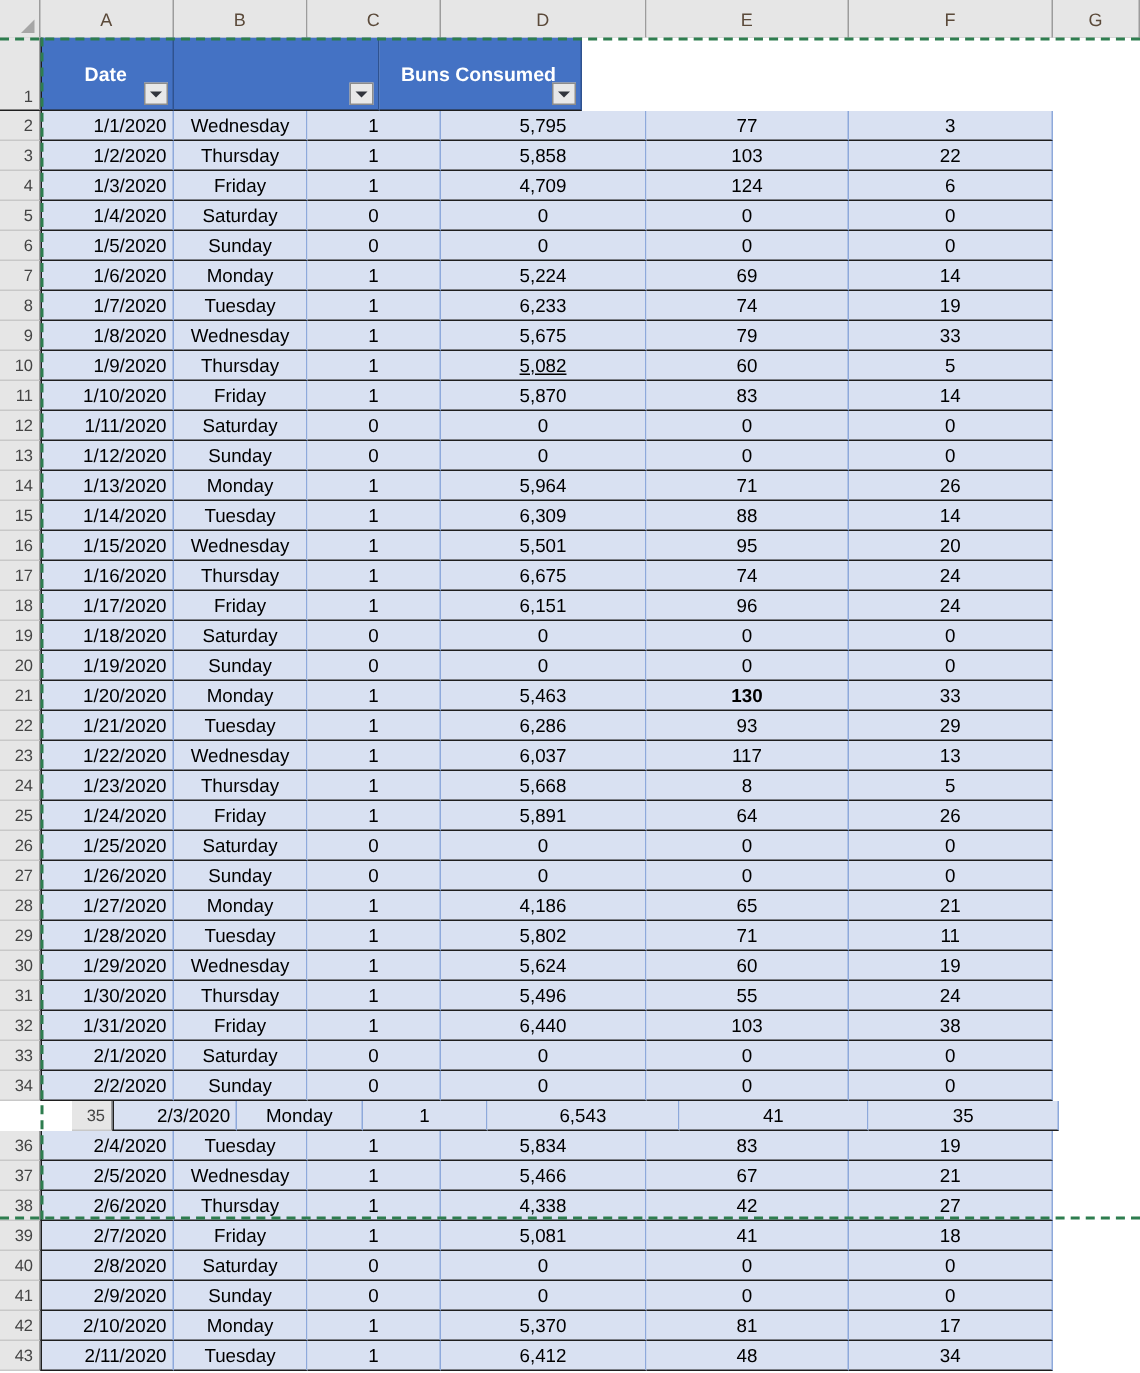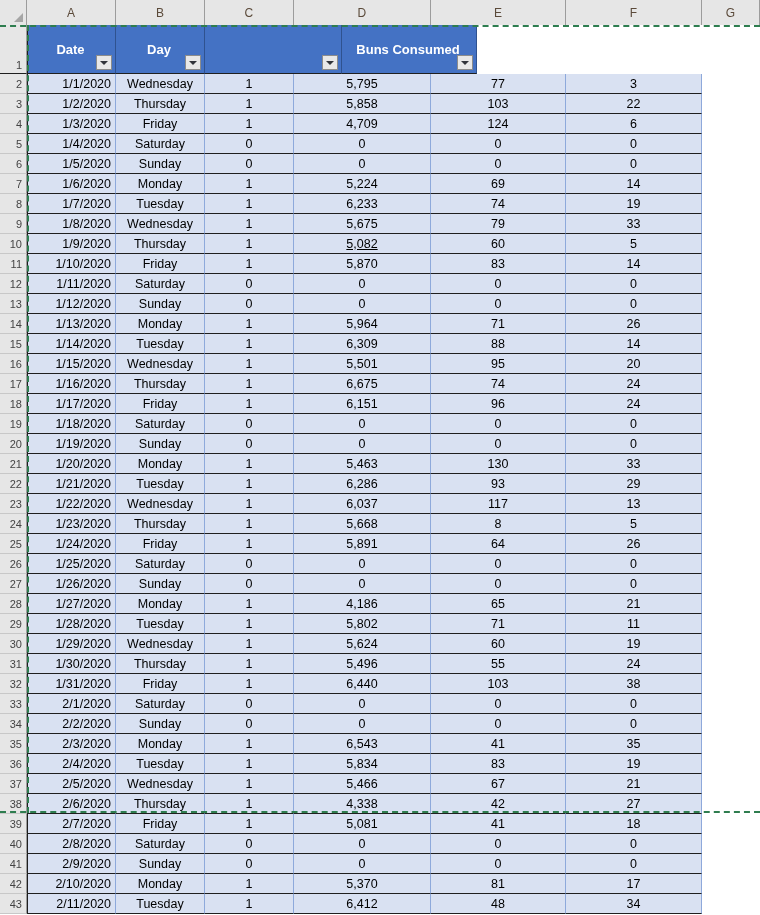--- a/index.html
+++ b/index.html
@@ -214,26 +214,20 @@
         <div class="col-head" style="width: 58px;">G</div>
       </div>
   </div>
 
   <div class="grid-body">
     <div id="header-row-host">
         <div class="hrow" style="height: 49px;">
           <div class="row-head" style="align-items: flex-end; padding-bottom: 2px;">1</div>
           <div class="hcell first-col" style="width: 89px; height: 49px;">
             <span class="htext">Date</span>
-            <span class="filter-btn">
-              <i></i>
-            </span>
-          </div>
-          <div class="hcell" style="width: 89px; height: 49px;">
-            <span class="htext">Day</span>
             <span class="filter-btn">
               <i></i>
             </span>
           </div>
           <div class="hcell" style="width: 137px; height: 49px;">
             <span class="filter-btn">
               <i></i>
             </span>
           </div>
           <div class="hcell" style="width: 135px; height: 49px;">
@@ -435,21 +429,21 @@
           <div class="cell c-center" style="width: 135px;">0</div>
           <div class="cell c-center" style="width: 136px;">0</div>
           <div class="blank-col" style="width: 58px;"></div>
         </div>
         <div class="row" style="height: 20px;">
           <div class="row-head">21</div>
           <div class="cell first-col c-right" style="width: 89px;">1/20/2020</div>
           <div class="cell c-center" style="width: 89px;">Monday</div>
           <div class="cell c-center" style="width: 89px;">1</div>
           <div class="cell c-center" style="width: 137px;">5,463</div>
-          <div class="cell c-center" style="width: 135px;">130</div>
+          <div class="cell c-center" style="width: 135px; font-weight: bold;">130</div>
           <div class="cell c-center" style="width: 136px;">33</div>
           <div class="blank-col" style="width: 58px;"></div>
         </div>
         <div class="row" style="height: 20px;">
           <div class="row-head">22</div>
           <div class="cell first-col c-right" style="width: 89px;">1/21/2020</div>
           <div class="cell c-center" style="width: 89px;">Tuesday</div>
           <div class="cell c-center" style="width: 89px;">1</div>
           <div class="cell c-center" style="width: 137px;">6,286</div>
           <div class="cell c-center" style="width: 135px;">93</div>
@@ -569,21 +563,21 @@
         <div class="row" style="height: 20px;">
           <div class="row-head">34</div>
           <div class="cell first-col c-right" style="width: 89px;">2/2/2020</div>
           <div class="cell c-center" style="width: 89px;">Sunday</div>
           <div class="cell c-center" style="width: 89px;">0</div>
           <div class="cell c-center" style="width: 137px;">0</div>
           <div class="cell c-center" style="width: 135px;">0</div>
           <div class="cell c-center" style="width: 136px;">0</div>
           <div class="blank-col" style="width: 58px;"></div>
         </div>
-        <div class="row" style="height: 20px;">
+        <div class="row" style="height: 20px; padding-left: 48px;">
           <div class="row-head">35</div>
           <div class="cell first-col c-right" style="width: 89px;">2/3/2020</div>
           <div class="cell c-center" style="width: 89px;">Monday</div>
           <div class="cell c-center" style="width: 89px;">1</div>
           <div class="cell c-center" style="width: 137px;">6,543</div>
           <div class="cell c-center" style="width: 135px;">41</div>
           <div class="cell c-center" style="width: 136px;">35</div>
           <div class="blank-col" style="width: 58px;"></div>
         </div>
         <div class="row" style="height: 20px;">

